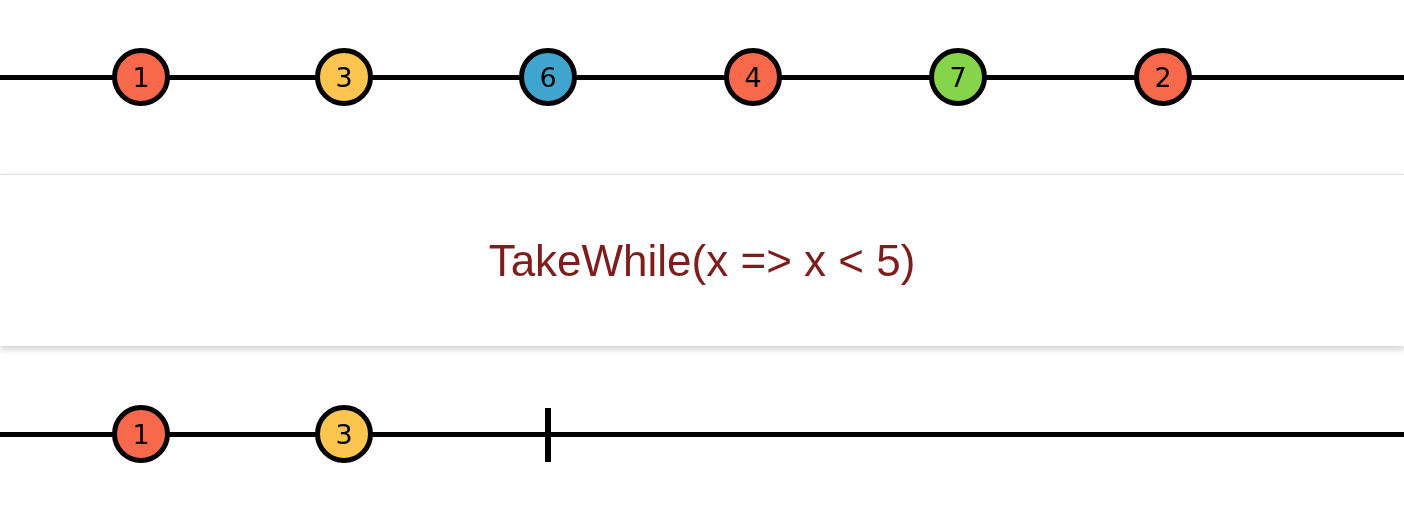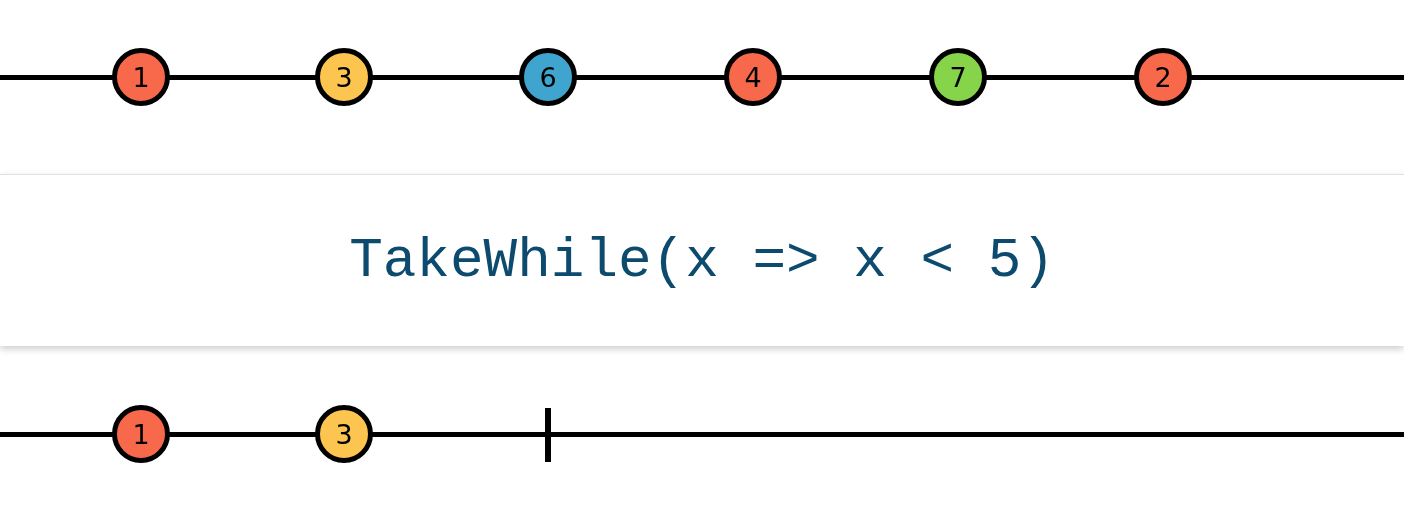--- a/index.html
+++ b/index.html
@@ -84,24 +84,24 @@
     height: 171px;
     background: #ffffff;
     border-top: 1px solid #e2e2e2;
     box-shadow: 0 3px 7px rgba(0,0,0,0.20);
     display: flex;
     align-items: center;
     justify-content: center;
     z-index: 5;
   }
   .operator-text {
-    font-family: Liberation Mono, monospace;
-    font-size: 56px;
+    font-family: Liberation Sans, sans-serif;
+    font-size: 44px;
     line-height: 1;
-    color: #0c4a6e;
+    color: #7f1d1d;
     letter-spacing: 0px;
     white-space: pre;
     user-select: none;
   }
 </style>
 </head>
 <body>
 
 <div class="marble-diagram">
 

